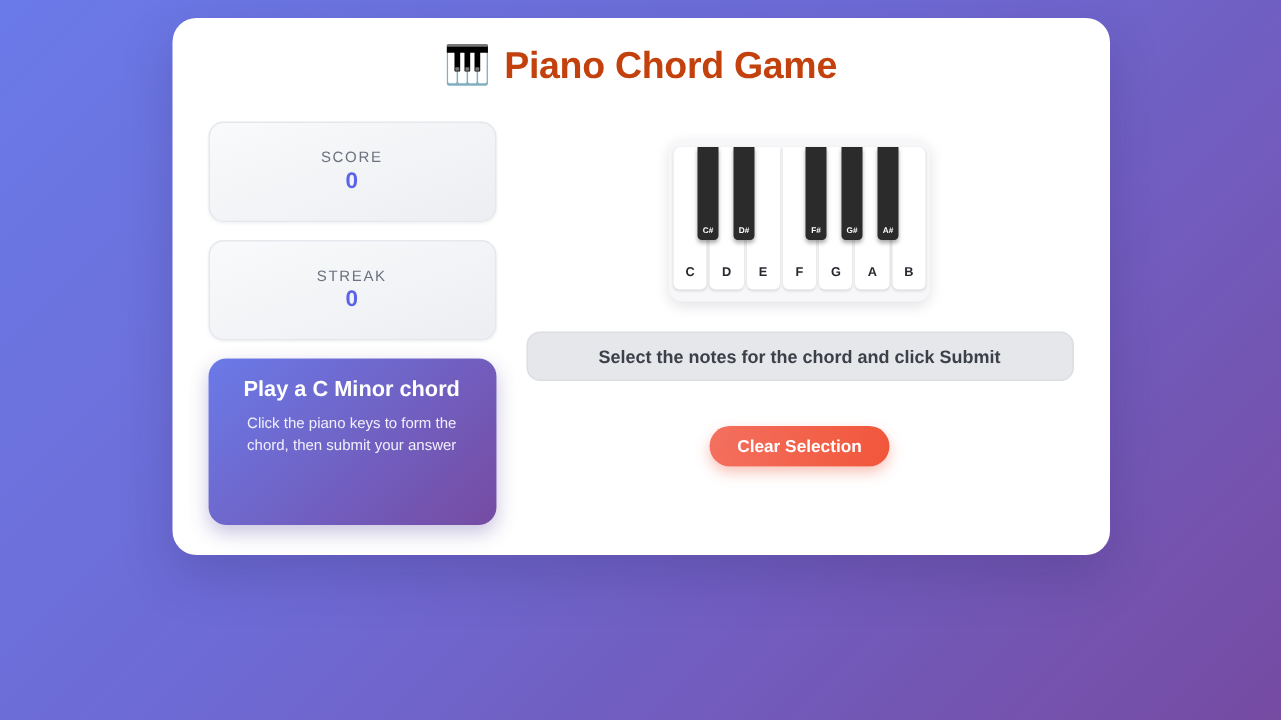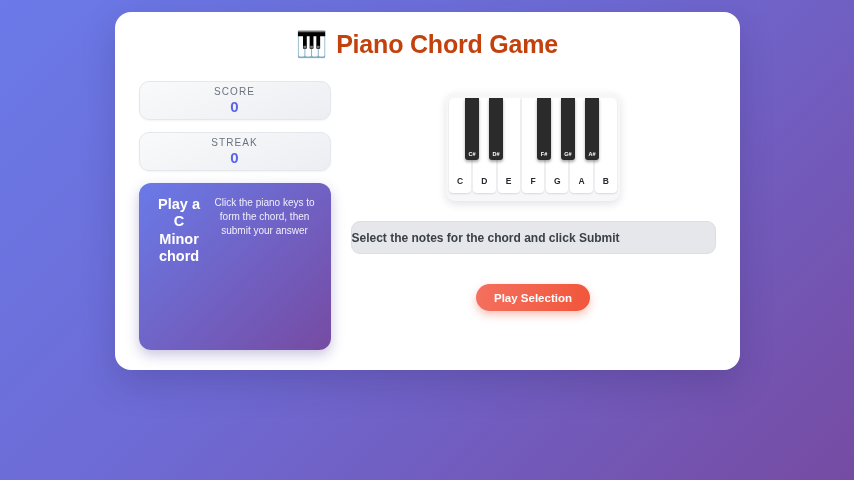--- a/index.html
+++ b/index.html
@@ -69,21 +69,21 @@
     display: flex;
     flex-direction: column;
     align-items: center;
   }
 
   
   .stat-card {
     background: linear-gradient(160deg, #f9fafb 0%, #eceef2 100%);
     border: 1px solid #e4e7ec;
     border-radius: 10px;
-    height: 39px;
+    height: 67px;
     display: flex;
     flex-direction: column;
     align-items: center;
     justify-content: center;
     gap: 2px;
     box-shadow: 0 1px 2px rgba(20, 25, 60, 0.05);
   }
   .stat-label {
     font-size: 10px;
     letter-spacing: 1.1px;
@@ -99,20 +99,21 @@
 
   
   .prompt-card {
     background: linear-gradient(135deg, #6a7ae8 0%, #764ba2 100%);
     border-radius: 12px;
     padding: 13px 14px 15px 14px;
     color: #ffffff;
     box-shadow: 0 5px 13px rgba(90, 70, 160, 0.32);
     flex: 1;
     display: flex;
+    flex-direction: column;
     justify-content: flex-start;
     gap: 7px;
   }
   .prompt-title {
     font-size: 14.5px;
     font-weight: bold;
     text-align: center;
     line-height: 1.2;
   }
   .prompt-sub {
@@ -181,21 +182,21 @@
   
   .status-bar {
     margin-top: 20px;
     width: 100%;
     background: #e6e7ea;
     border: 1px solid #dcdee2;
     border-radius: 9px;
     height: 33px;
     display: flex;
     align-items: center;
-    justify-content: flex-start;
+    justify-content: center;
   }
   .status-text {
     font-size: 12px;
     font-weight: bold;
     color: #3c4049;
   }
 
   
   .actions {
     margin-top: 30px;
@@ -301,20 +302,20 @@
           </div>
 
         </div>
       </div>
 
       <div class="status-bar">
         <span class="status-text">Select the notes for the chord and click Submit</span>
       </div>
 
       <div class="actions">
-        <button class="btn btn-clear">Play Selection</button>
+        <button class="btn btn-clear">Clear Selection</button>
       </div>
 
     </div>
 
   </div>
 
 </div>
 
 </body></html>

